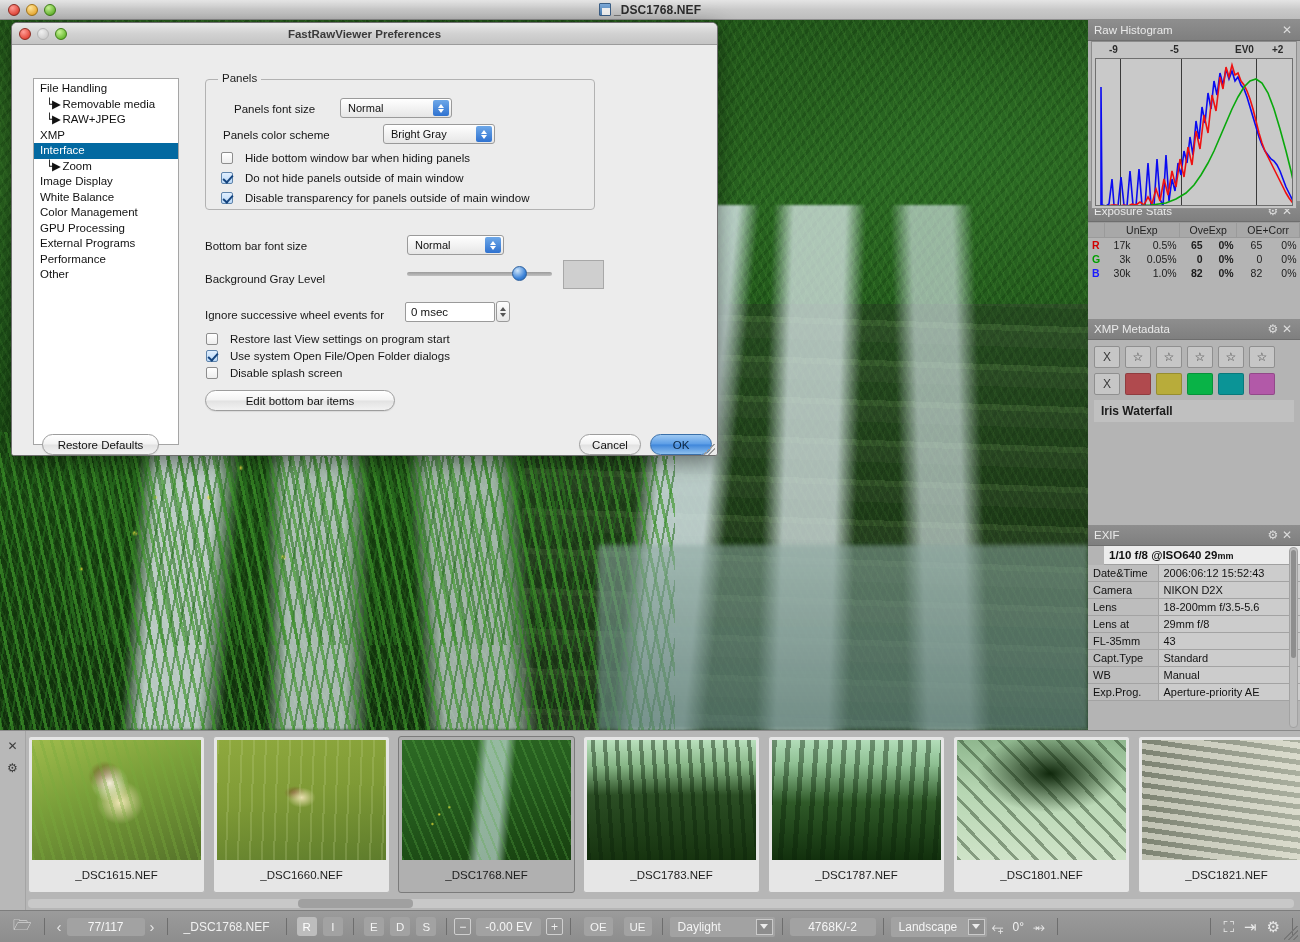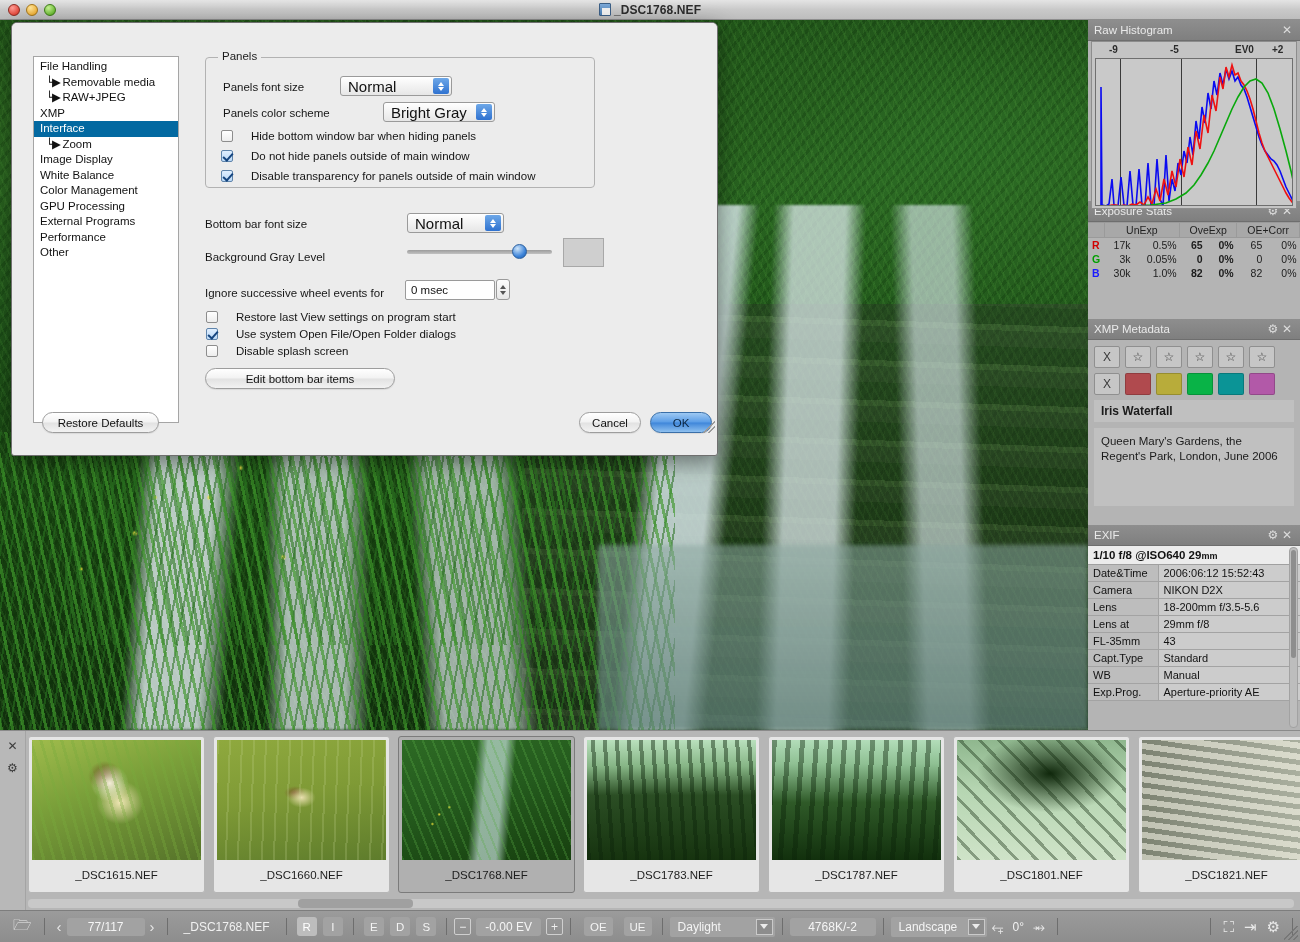--- a/index.html
+++ b/index.html
@@ -150,34 +150,34 @@
   }
   .group-title {
     position: absolute; left: 12px; top: -8px; background: #ececec;
     padding: 0 4px; font-size: 11.5px; color: #1c1c1c;
   }
   .fld-label { font-size: 11.5px; color: #161616; }
 
   .combo {
     position: relative; height: 20px; background: linear-gradient(to bottom,#ffffff,#e6e6e6);
     border: 1px solid #9a9a9a; border-radius: 3px;
-    font-size: 15px; color: #111; display: flex; align-items: center;
+    font-size: 11px; color: #111; display: flex; align-items: center;
     padding-left: 7px; box-shadow: 0 1px 0 rgba(255,255,255,.7) inset;
   }
   .combo .arrows {
     position: absolute; right: 2px; top: 1px; width: 16px; height: 16px;
     background: linear-gradient(to bottom,#6ea8e8,#2f72d0);
     border-radius: 2px; display: flex; flex-direction: column;
     align-items: center; justify-content: center; gap: 1px;
   }
   .combo .arrows i { display: block; width: 0; height: 0; border-left: 3.5px solid transparent; border-right: 3.5px solid transparent; }
   .combo .arrows i.up { border-bottom: 4px solid #fff; }
   .combo .arrows i.dn { border-top: 4px solid #fff; }
 
-  .cb-row { display: flex; align-items: center; gap: 18px; font-size: 11.5px; color: #151515; }
+  .cb-row { display: flex; align-items: center; gap: 12px; font-size: 11.5px; color: #151515; }
   .cbox {
     width: 12px; height: 12px; border: 1px solid #8d8d8d; border-radius: 2px;
     background: linear-gradient(to bottom,#ffffff,#ededed); position: relative; flex: none;
   }
   .cbox.on { background: linear-gradient(to bottom,#dfeeff,#bcd9f7); border-color: #5f84ab; }
   .cbox.on::after {
     content: ""; position: absolute; left: 3px; top: 0px; width: 4px; height: 8px;
     border: solid #15457f; border-width: 0 2px 2px 0; transform: rotate(42deg);
   }
 
@@ -266,21 +266,21 @@
     background: #c0c0c0; font-size: 12px; font-weight: bold; color: #1b1b1b;
     padding: 4px 7px; margin-bottom: 6px;
   }
   .xdesc {
     background: #c0c0c0; font-size: 11.5px; color: #1b1b1b;
     padding: 6px 7px; line-height: 15px; height: 78px;
   }
 
   .exif-sum {
     background: #ececec; font-size: 11.5px; font-weight: bold; color: #111;
-    padding: 3px 5px; border-bottom: 1px solid #a0a0a0;
+    padding: 3px 5px; border-bottom: 1px solid #a0a0a0; margin-left: 16px;
   }
   .exif-sum small { font-size: 9px; font-weight: bold; }
   .exif-table { width: 100%; border-collapse: collapse; font-size: 11px; color: #121212; }
   .exif-table td { padding: 2px 5px; border-bottom: 1px solid #a3a3a3; }
   .exif-table td.k { width: 70px; background: #bdbdbd; border-right: 1px solid #a3a3a3; }
   .exif-table td.v { background: #cccccc; }
   .exif-scroll {
     position: absolute; right: 2px; top: 22px; width: 9px; bottom: 2px;
     background: #bdbdbd; border: 1px solid #a2a2a2; border-radius: 4px;
   }
@@ -535,21 +535,20 @@
         </div>
         <div class="xrow">
           <div class="xbtn">X</div>
           <div class="xswatch" style="background:#b04a4e"></div>
           <div class="xswatch" style="background:#b8ac3a"></div>
           <div class="xswatch" style="background:#09b347"></div>
           <div class="xswatch" style="background:#0b9496"></div>
           <div class="xswatch" style="background:#b259a8"></div>
         </div>
         <div class="xtitle">Iris Waterfall</div>
-        <div class="xdesc">Queen Mary's Gardens, the Regent's Park, London, June 2006</div>
       </div>
     </div>
 
     <div class="panel" style="height:205px;position:relative;">
       <div class="panel-head">
         <span class="ttl">EXIF</span>
         <span class="ic">⚙</span>
         <span class="ic">✕</span>
       </div>
       <div class="exif-sum"><span>1/10 f/8 @ISO640 29</span><small>mm</small></div>
@@ -590,20 +589,28 @@
       </tbody>
         </table>
       <div class="exif-scroll">
           <div class="thumb"></div>
         </div>
     </div>
 
   </div>
 
   <div class="dialog">
+    <div class="dlg-titlebar">
+      <div class="dlg-lights">
+        <div class="light red"></div>
+        <div class="light" style="background:radial-gradient(circle at 35% 30%,#f0f0f0,#cfcfcf 70%);border:1px solid #b4b4b4;"></div>
+        <div class="light green"></div>
+      </div>
+      <div class="dlg-title">FastRawViewer Preferences</div>
+    </div>
 
     <div class="dlg-body">
 
       <div class="sidelist">
         <div class="side-item"><span>File Handling</span></div>
         <div class="side-item child"><span class="br">└▶&nbsp;</span><span>Removable media</span></div>
         <div class="side-item child"><span class="br">└▶&nbsp;</span><span>RAW+JPEG</span></div>
         <div class="side-item"><span>XMP</span></div>
         <div class="side-item sel"><span>Interface</span></div>
         <div class="side-item child"><span class="br">└▶&nbsp;</span><span>Zoom</span></div>
@@ -612,21 +619,21 @@
         <div class="side-item"><span>Color Management</span></div>
         <div class="side-item"><span>GPU Processing</span></div>
         <div class="side-item"><span>External Programs</span></div>
         <div class="side-item"><span>Performance</span></div>
         <div class="side-item"><span>Other</span></div>
       </div>
 
       <div class="group">
         <div class="group-title">Panels</div>
 
-        <div class="fld-label" style="position:absolute;left:17px;top:23px;">Panels font size</div>
+        <div class="fld-label" style="position:absolute;left:28px;top:23px;">Panels font size</div>
         <div class="combo" style="position:absolute;left:134px;top:18px;width:112px;">
           <span>Normal</span>
           <span class="arrows">
               <i class="up"></i>
               <i class="dn"></i>
             </span>
         </div>
 
         <div class="fld-label" style="position:absolute;left:17px;top:49px;">Panels color scheme</div>
         <div class="combo" style="position:absolute;left:134px;top:44px;width:112px;margin-left:43px;">

